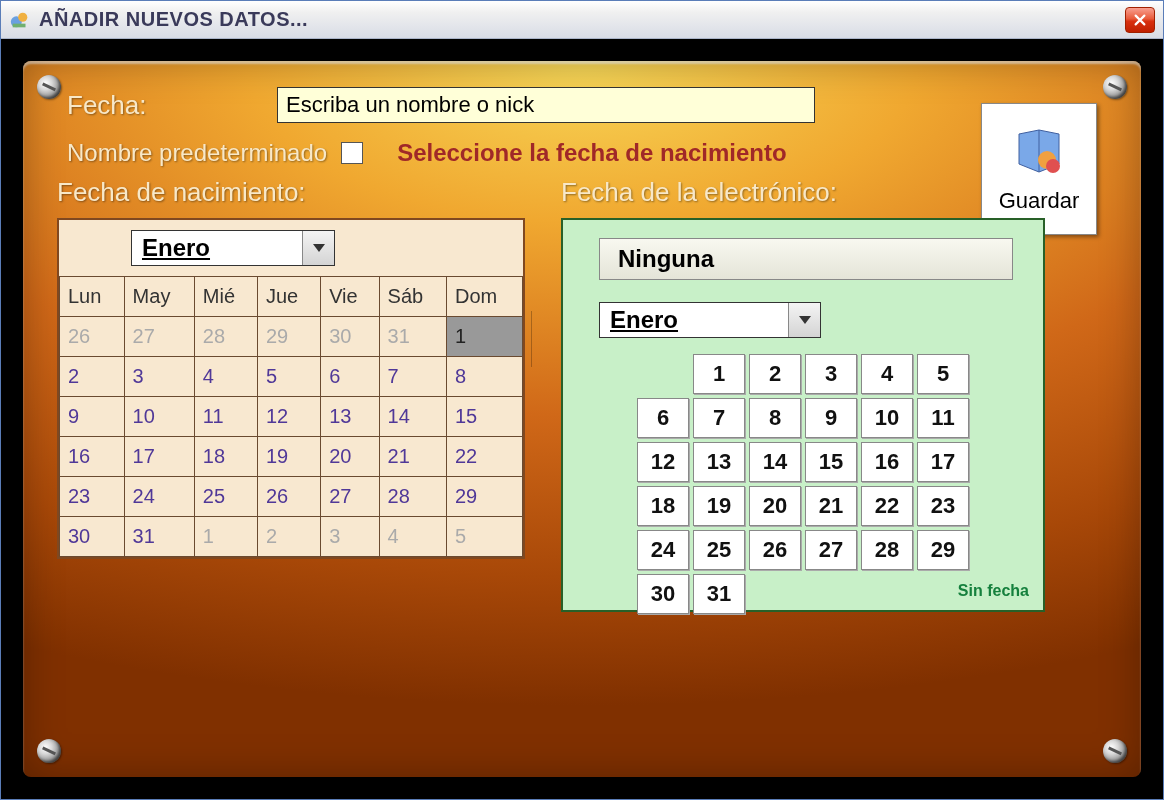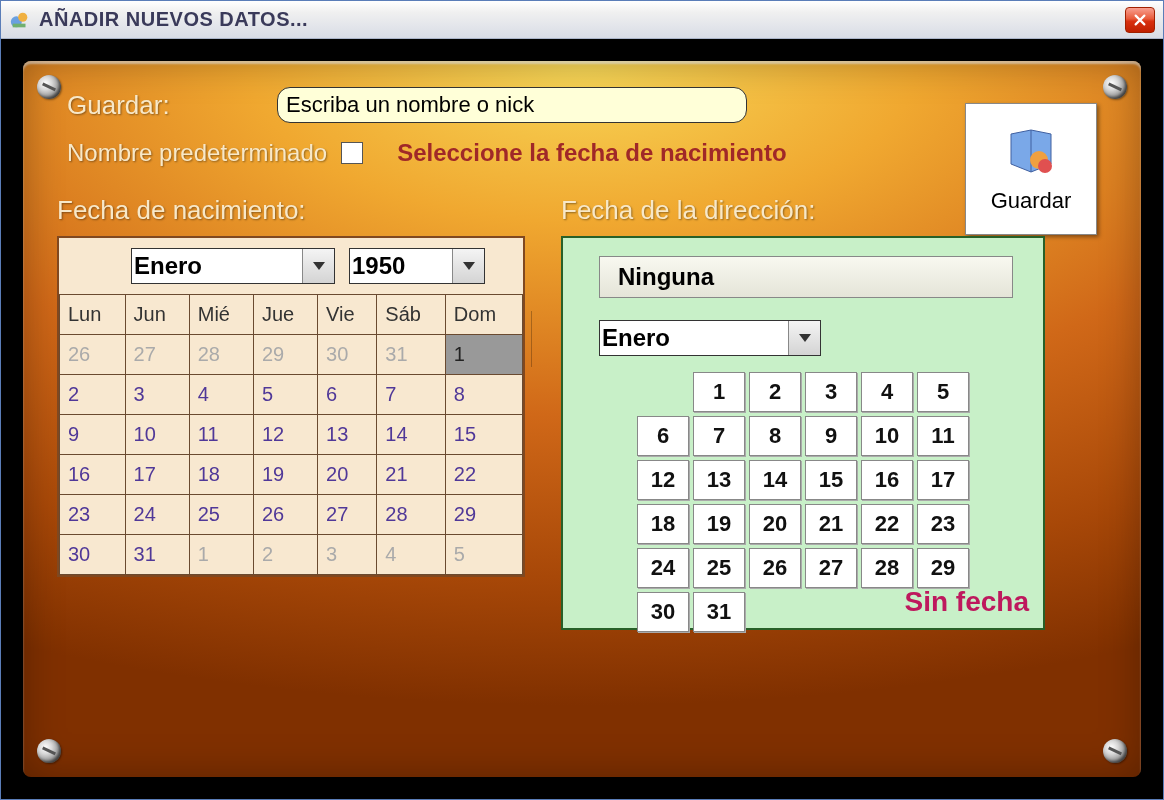--- a/index.html
+++ b/index.html
@@ -91,33 +91,33 @@
 .txt-input {
   background: #ffffd8;
   border: 1px solid #333;
   font-size: 22px;
   padding: 4px 8px;
   font-family: inherit;
 }
 .save-btn {
   position: absolute;
   top: 42px; right: 44px;
-  width: 132px; height: 132px;
+  width: 116px; height: 132px;
   background: #fff;
   border: 1px solid #888;
   box-shadow: 2px 2px 4px rgba(0,0,0,0.4);
   display: flex; flex-direction: column; align-items: center; justify-content: center;
   cursor: pointer;
   gap: 8px;
 }
 .save-btn .icon-wrap { width: 56px; height: 56px; }
 .save-btn span { font-size: 22px; color: #000; }
 
 .row-default {
-  display: flex; align-items: center; gap: 14px; margin-bottom: 28px;
+  display: flex; align-items: center; gap: 14px; margin-bottom: 10px;
 }
 .row-default .lbl2 {
   color: #f8e8c8; font-size: 24px;
   text-shadow: 1px 1px 2px rgba(0,0,0,0.4);
 }
 .chk {
   width: 22px; height: 22px;
   background: #fff; border: 1px solid #555;
 }
 .hint {
@@ -148,21 +148,21 @@
 }
 .birth-ctrl {
   padding: 10px 18px 10px 72px;
   display: flex; gap: 14px;
 }
 .sel-wrap {
   position: relative; display: inline-flex; align-items: center;
   background: #fff; border: 1px solid #333;
   font-size: 24px; font-weight: bold; height: 36px;
 }
-.sel-wrap span { padding: 0 2px; }
+.sel-wrap span { padding: 0 10px; text-decoration: underline; }
 .sel-arrow {
   width: 32px; height: 100%; border-left: 1px solid #888;
   background: linear-gradient(to bottom, #f4f4f4, #d4d4d4);
   display: flex; align-items: center; justify-content: center;
 }
 .sel-arrow::after { content:""; border: 6px solid transparent; border-top: 8px solid #333; margin-top:6px;}
 
 .birth-grid {
   width: 100%;
   border-collapse: collapse;
@@ -217,21 +217,21 @@
   font-size: 22px; font-weight: bold; color: #111;
 }
 .onom-cell {
   background: #fff;
   border: 1px solid #888;
   box-shadow: inset 1px 1px 0 #fff, 1px 1px 0 #aaa;
   cursor: pointer;
 }
 .sin-fecha {
   position: absolute; bottom: 10px; right: 14px;
-  color: #be185d; font-size: 28px; font-weight: bold;
+  color: #15803d; font-size: 16px; font-weight: bold;
 }
 .ghost-line {
   position: absolute;
   top: 250px; left: 508px;
   width: 1px; height: 56px;
   background: rgba(0,0,0,0.25);
 }
 </style>
 </head>
 <body>
@@ -254,23 +254,23 @@
   </div>
 
   <div class="content-wrap">
     <div class="panel">
       <div class="screw tl"></div>
       <div class="screw tr"></div>
       <div class="screw bl"></div>
       <div class="screw br"></div>
 
       <div class="row">
-        <div class="lbl">Guardar:</div>
+        <div class="lbl">Fecha:</div>
         <div style="width:50px"></div>
-        <input class="txt-input" style="width: 470px; border-radius: 13px;" value="Escriba un nombre o nick">
+        <input class="txt-input" style="width: 538px;" value="Escriba un nombre o nick">
       </div>
 
       <div class="save-btn">
         <div class="icon-wrap">
           <svg viewBox="0 0 56 56">
             <path d="M8 10 L28 6 L48 10 L48 40 L28 48 L8 40 Z" fill="#7aa8e8" stroke="#4060a0" stroke-width="1"></path>
             <path d="M28 6 L28 48" stroke="#4060a0" stroke-width="1" fill="none"></path>
             <circle cx="36" cy="36" r="9" fill="#f0a040"></circle>
             <circle cx="42" cy="42" r="7" fill="#e05050"></circle>
           </svg>
@@ -288,31 +288,26 @@
       <div class="calendars">
         <div class="cal-box">
           <div class="cal-title">Fecha de nacimiento:</div>
           <div class="birth-cal">
             <div class="birth-ctrl">
               <div class="sel-wrap" style="width:204px">
                 <span>Enero</span>
                 <div style="flex:1"></div>
                 <div class="sel-arrow"></div>
               </div>
-              <div class="sel-wrap" style="width:136px">
-                <span>1950</span>
-                <div style="flex:1"></div>
-                <div class="sel-arrow"></div>
-              </div>
             </div>
             <table class="birth-grid">
               <thead>
                   <tr id="birth-head">
                     <th>Lun</th>
-                    <th>Jun</th>
+                    <th>May</th>
                     <th>Mié</th>
                     <th>Jue</th>
                     <th>Vie</th>
                     <th>Sáb</th>
                     <th>Dom</th>
                   </tr>
                 </thead>
               <tbody id="birth-body">
                   <tr>
                     <td class="out">26</td>
@@ -367,21 +362,21 @@
                     <td class="out">3</td>
                     <td class="out">4</td>
                     <td class="out">5</td>
                   </tr>
                 </tbody>
             </table>
           </div>
         </div>
 
         <div class="cal-box">
-          <div class="cal-title">Fecha de la dirección:</div>
+          <div class="cal-title">Fecha de la electrónico:</div>
           <div class="onom-cal">
             <div class="onom-ctrl">
               <div class="btn-ninguna">Ninguna</div>
               <div class="sel-wrap" style="width:222px">
                 <span>Enero</span>
                 <div style="flex:1"></div>
                 <div class="sel-arrow"></div>
               </div>
             </div>
             <div class="onom-grid-row1" id="onom-row1">

